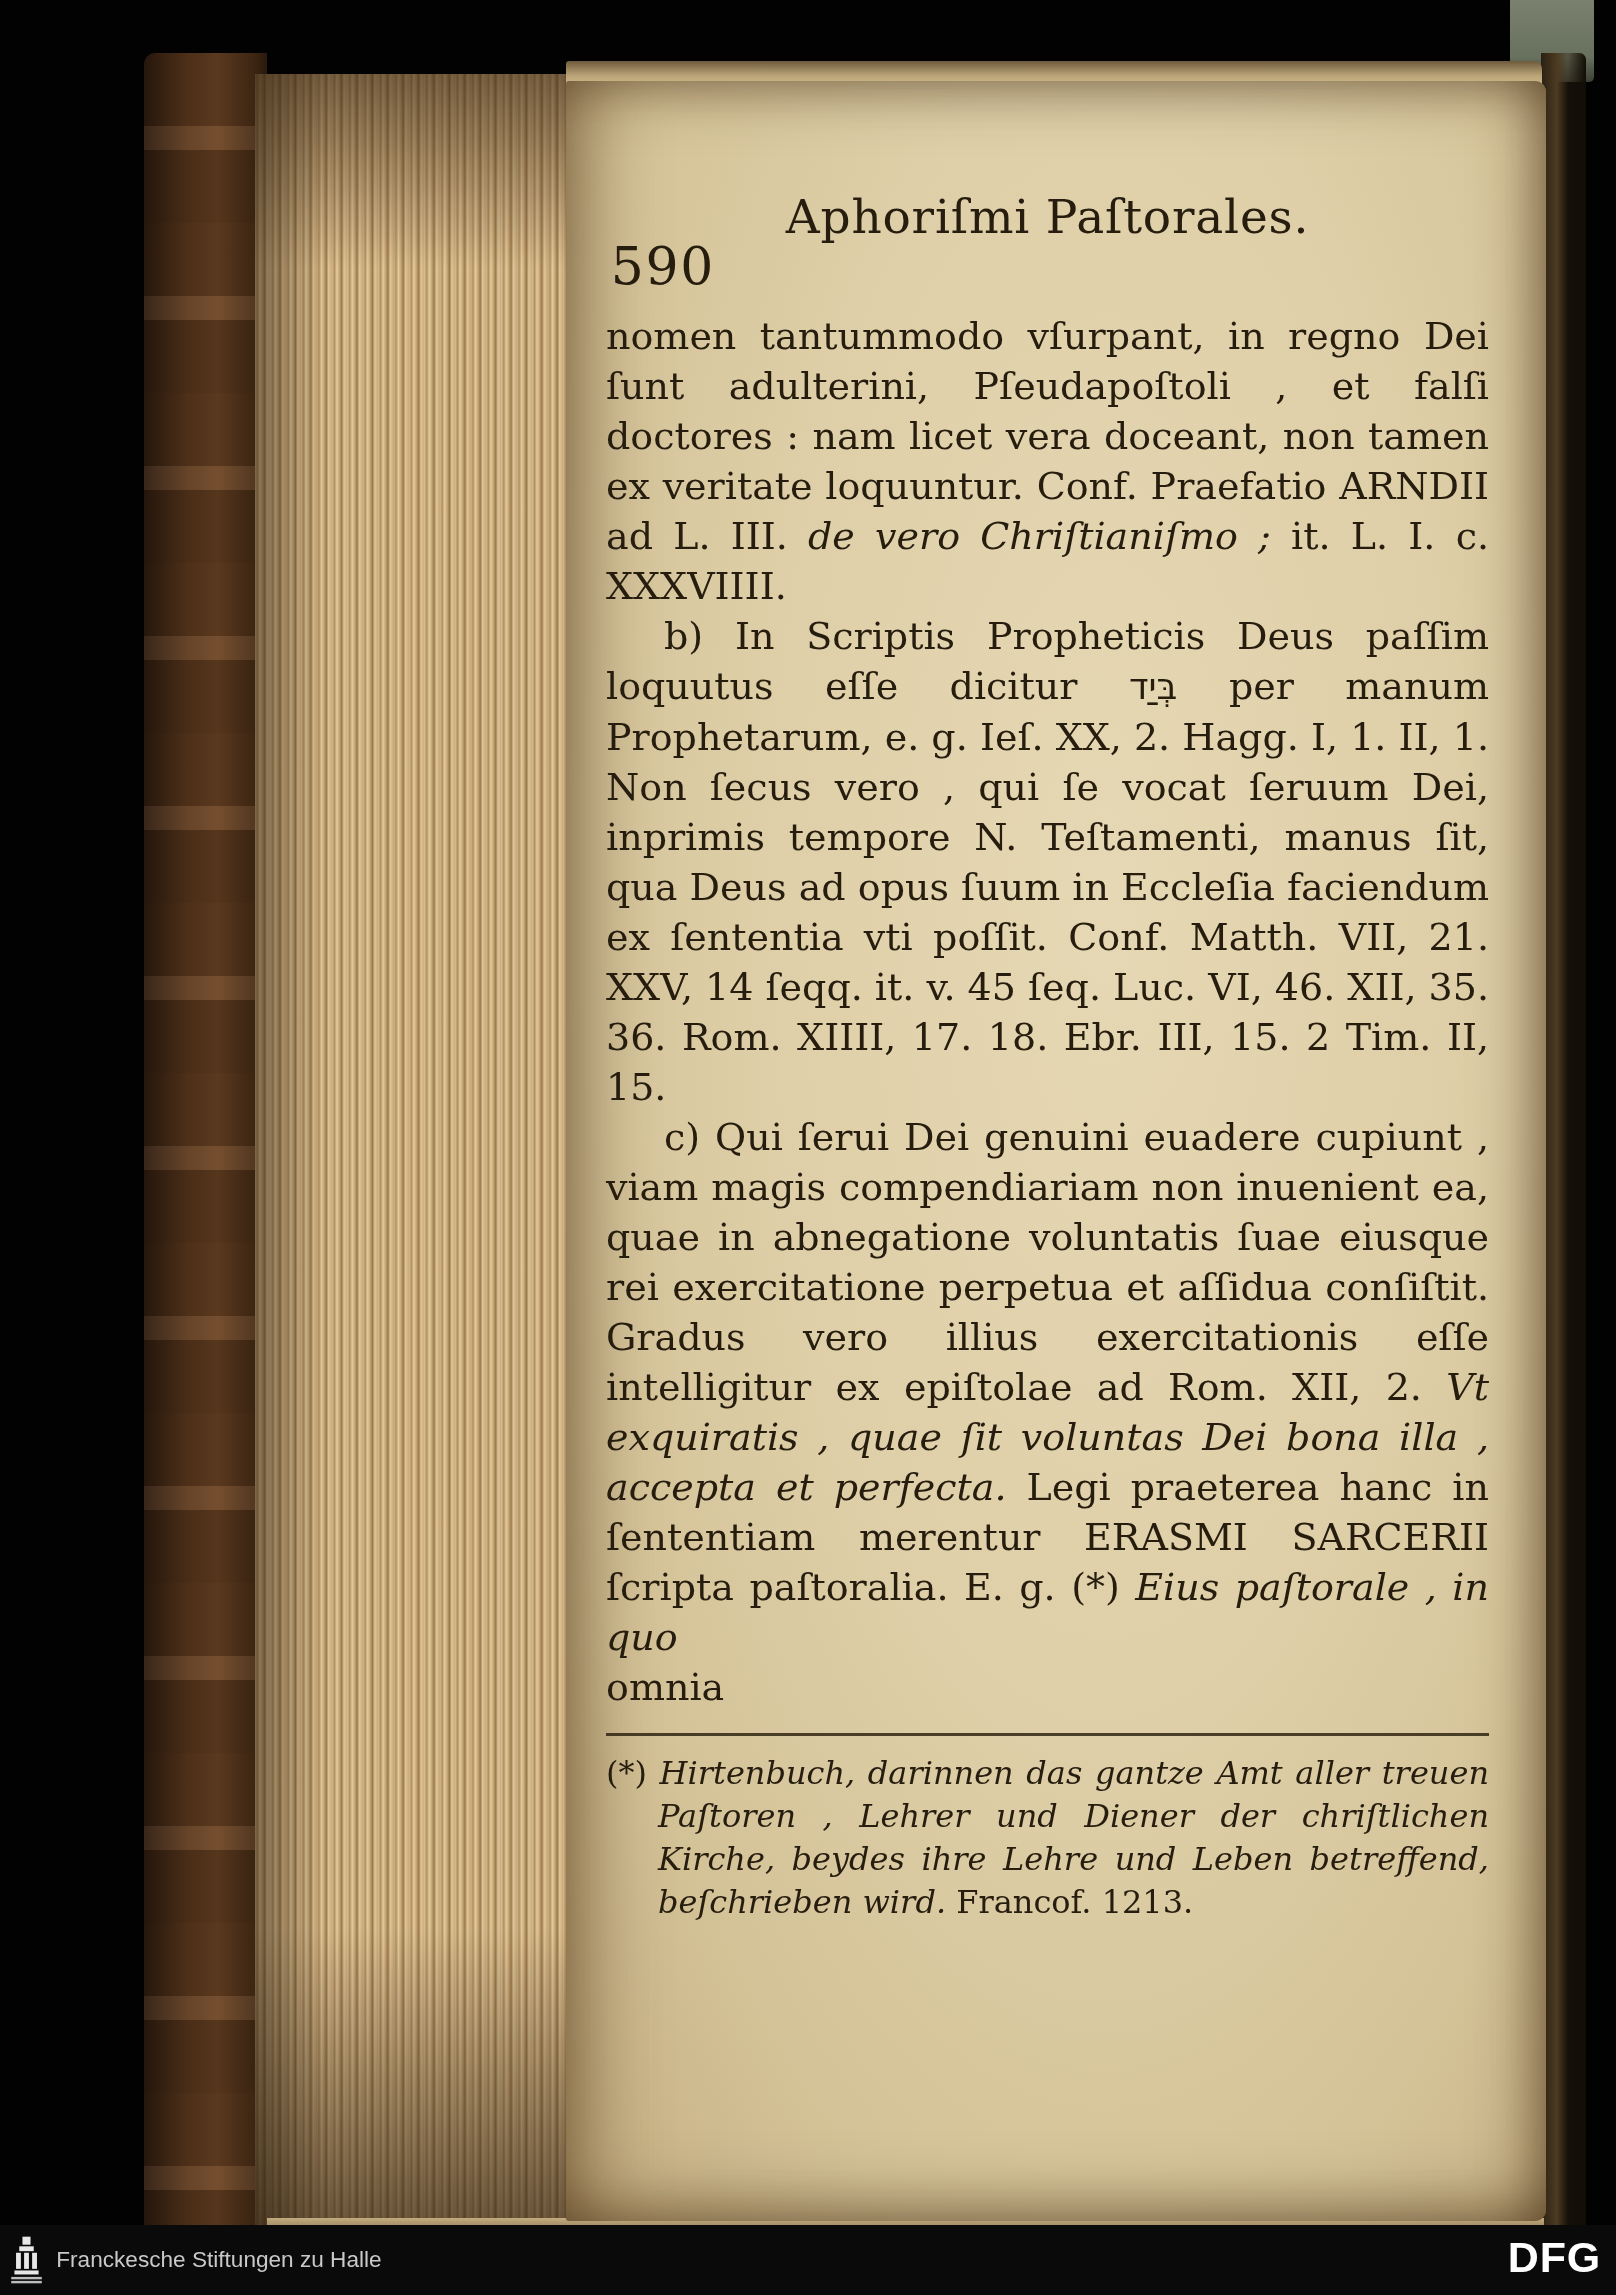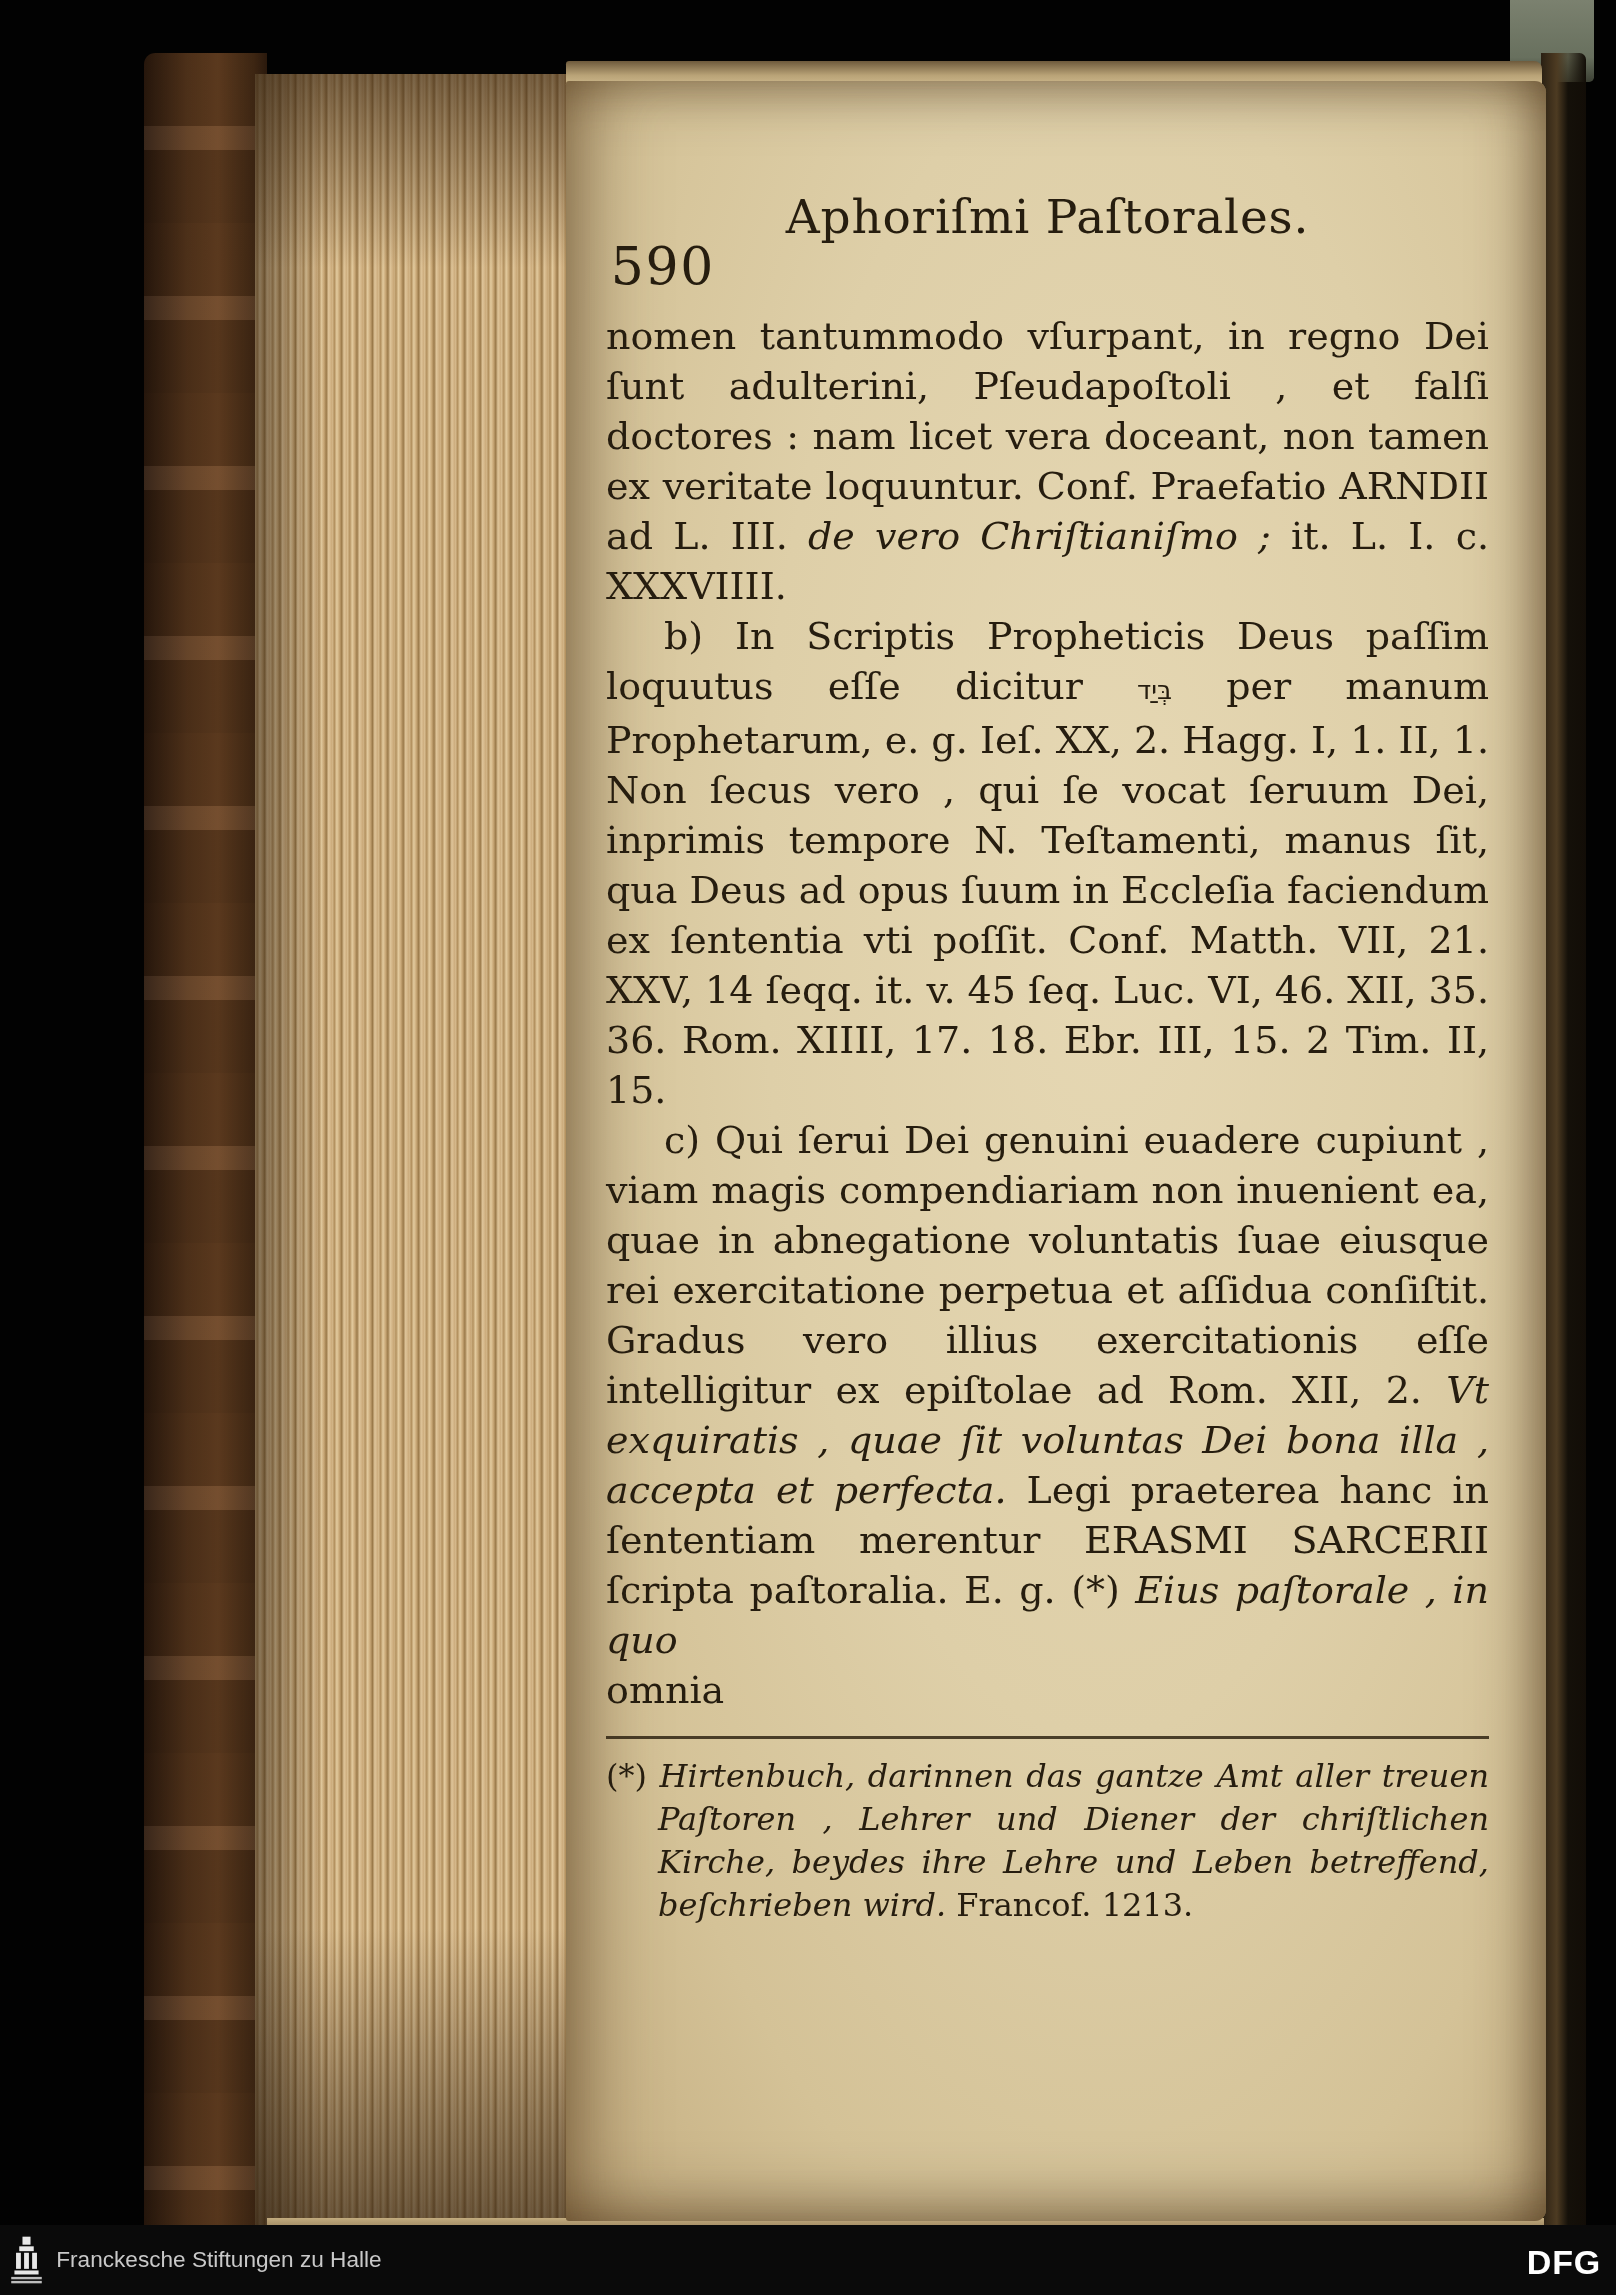--- a/index.html
+++ b/index.html
@@ -75,21 +75,21 @@
   .page-inner { padding:108px 57px 0 40px; }
 
   .header { position:relative; text-align:center; height:57px; margin-bottom:65px; }
   .pagenum { position:absolute; left:4.8px; top:3.2px; font-size:52px; letter-spacing:1.6px;margin-top:44px; }
   .runtitle { font-size:47px; letter-spacing:0.8px; }
 
   .body-text { font-size:38px; line-height:50px; text-align:justify; }
   .body-text p { margin:0; }
   .body-text p.indent { text-indent:58px; }
   .body-text i { font-style:italic; }
-  .hebrew { font-family:"DejaVu Sans", sans-serif; font-size:26px; }
+  .hebrew { font-family:"DejaVu Sans", sans-serif; font-size:36px; }
 
   .catchword-line { padding-right:4.8px; }
 
   .footnote-rule {
     margin-top:21px; height:0;
     border-top:3.2px solid rgba(42,30,14,.82);
   }
   .footnote {
     margin-top:16px; font-size:32px; line-height:43px;
     padding-left:52px; text-indent:-52px; text-align:justify;
@@ -102,21 +102,21 @@
     background:#0a0a0a; display:flex; align-items:center;
   }
   .inst-group { display:flex; align-items:center; gap:11.3px; margin-left:8px; }
   .inst-icon { width:37px; height:50px; display:block; }
   .inst-label {
     color:#c9c9c9; font-family:Liberation Sans, sans-serif; font-size:22.6px;
   }
   .dfg {
     position:absolute; right:16px; bottom:13px;
     color:#ffffff; font-family:"Liberation Sans", sans-serif;
-    font-weight:bold; font-size:34px; letter-spacing:0.8px;
+    font-weight:bold; font-size:43px; letter-spacing:0.8px;
   }
 </style>
 </head>
 <body>
 
 <div class="scene">
 
   <div class="cover-sliver"></div>
   <div class="right-stack"></div>
   <div class="spine"></div>

